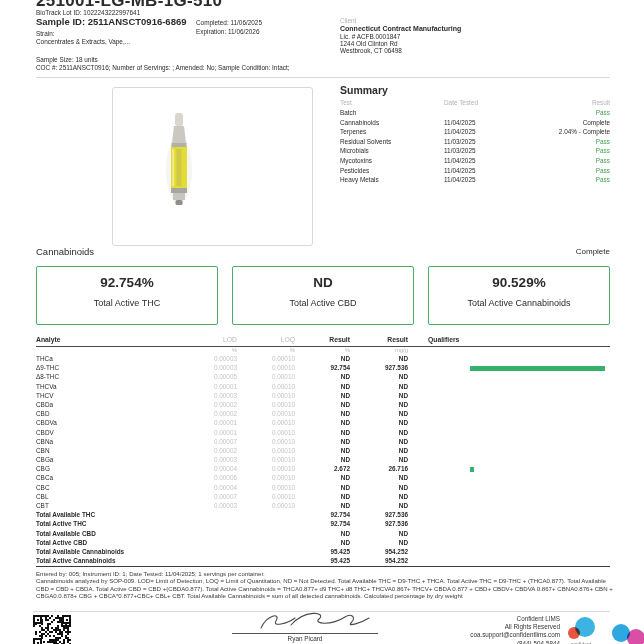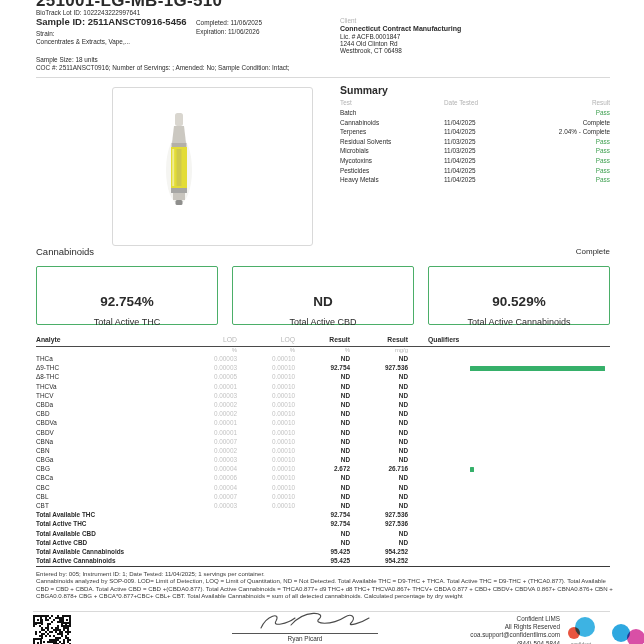--- a/index.html
+++ b/index.html
@@ -22,21 +22,21 @@
   .sum-test{position:absolute;left:0;white-space:nowrap;}
   .sum-date{position:absolute;left:104px;}
   .sum-result{position:absolute;right:0;left:120px;text-align:right;}
   .pass{color:var(--green-pass);}
   
   #cann-title{left:36px;top:246px;font-size:9.5px;}
   #cann-status{right:34px;top:247px;font-size:8px;text-align:right;}
   #boxes{left:36px;top:266px;width:574px;display:flex;justify-content:space-between;}
   .hl-box{width:182px;height:59px;border:1.5px solid var(--green-border);border-radius:2px;background:#fff;
           text-align:center;box-sizing:border-box;}
-  .hl-value{margin-top:27px;font-size:13.5px;font-weight:bold;}
+  .hl-value{margin-top:8px;font-size:13.5px;font-weight:bold;}
   .hl-label{margin-top:8px;font-size:9px;}
   
   #table-head{left:36px;top:336px;width:574px;height:10px;border-bottom:1px solid #4a4a4a;font-size:6.8px;}
   #table-units{left:36px;top:347px;width:574px;height:8px;font-size:5.9px;color:#b8b8b8;}
   #table-rows{left:36px;top:355px;width:574px;}
   .c-name{position:absolute;left:0;white-space:nowrap;}
   .c-lod{position:absolute;left:120px;width:81px;text-align:right;}
   .c-loq{position:absolute;left:182px;width:77px;text-align:right;}
   .c-pct{position:absolute;left:240px;width:74px;text-align:right;}
   .c-mgg{position:absolute;left:300px;width:72px;text-align:right;}
@@ -62,21 +62,21 @@
   #lims{right:84px;top:615px;text-align:right;font-size:6.3px;line-height:8.2px;color:#333;}
   #logo-word{left:564px;top:641px;width:34px;text-align:center;font-size:5px;color:#777;}
 </style>
 </head>
 <body>
 
 <div id="page">
 
   <div class="abs doc-title">251001-LG-MB-1G-510</div>
   <div class="abs t6" style="left:36px;top:9px;">BioTrack Lot ID: 1022243222997641</div>
-  <div class="abs sample-id">Sample ID: 2511ANSCT0916-5456</div>
+  <div class="abs sample-id">Sample ID: 2511ANSCT0916-6869</div>
   <div class="abs t6" style="left:196px;top:19px;">Completed: 11/06/2025</div>
   <div class="abs t6" style="left:196px;top:28px;">Expiration: 11/06/2026</div>
   <div class="abs t6" style="left:36px;top:30px;">Strain:</div>
   <div class="abs t6" style="left:36px;top:38px;">Concentrates &amp; Extracts, Vape,...</div>
   <div class="abs t6" style="left:36px;top:56px;">Sample Size: 18 units</div>
   <div class="abs t6" style="left:36px;top:64px;">COC #: 2511ANSCT0916; Number of Servings: ; Amended: No; Sample Condition: Intact;</div>
 
   <div class="abs t6g" style="left:340px;top:17px;">Client</div>
   <div class="abs t6 bold" style="left:340px;top:25px;font-size:7px;">Connecticut Contract Manufacturing</div>
   <div class="abs t6" style="left:340px;top:33px;">Lic. # ACFB.0001847</div>

